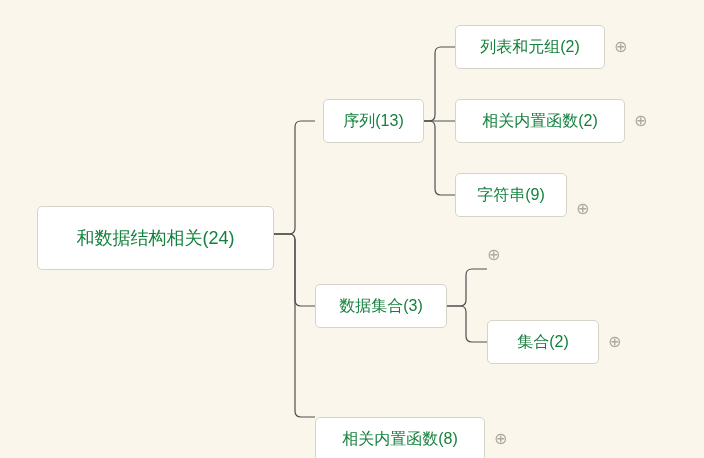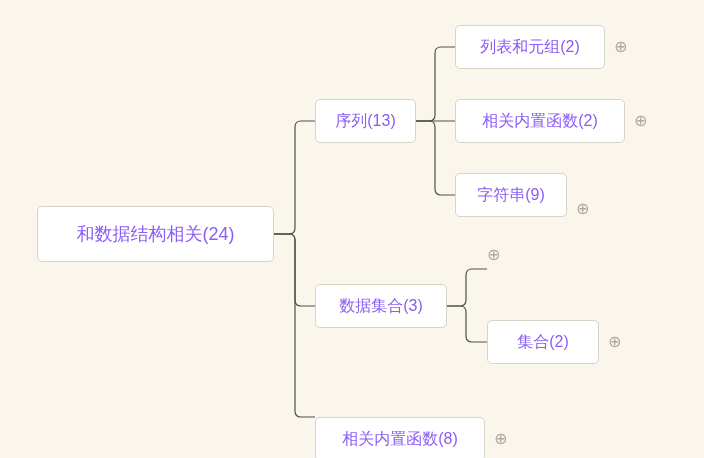--- a/index.html
+++ b/index.html
@@ -35,21 +35,21 @@
     z-index: 2;
   }
   .node {
     display: flex;
     align-items: center;
     justify-content: center;
     background: #ffffff;
     border: 1px solid #d7d3c6;
     border-radius: 5px;
     box-sizing: border-box;
-    color: #8b5cf6;
+    color: #15803d;
     font-size: 16px;
     white-space: nowrap;
     cursor: default;
   }
   .node.root {
     font-size: 18px;
   }
   .expand {
     font-size: 16px;
     color: #aeaa9d;
@@ -76,26 +76,26 @@
     <path d="M416,121 H455"></path>
 
     <path d="M416,121 H429 Q435,121 435,127 V189 Q435,195 441,195 H455"></path>
 
     <path d="M447,306 H460 Q466,306 466,300 V275 Q466,269 472,269 H487"></path>
 
     <path d="M447,306 H460 Q466,306 466,312 V336 Q466,342 472,342 H487"></path>
   </svg>
 
   <div class="node-row" style="left:37px; top:206px;">
-    <div class="node root" style="width:237px; height:56px;">
+    <div class="node root" style="width:237px; height:64px;">
       <span>和数据结构相关(24)</span>
     </div>
   </div>
 
-  <div class="node-row" style="left:315px; top:99px;">
+  <div class="node-row" style="left:323px; top:99px;">
     <div class="node" style="width:101px; height:44px;">
       <span>序列(13)</span>
     </div>
   </div>
 
   <div class="node-row" style="left:455px; top:25px;">
     <div class="node" style="width:150px; height:44px;">
       <span>列表和元组(2)</span>
     </div>
     <span class="expand">⊕</span>

